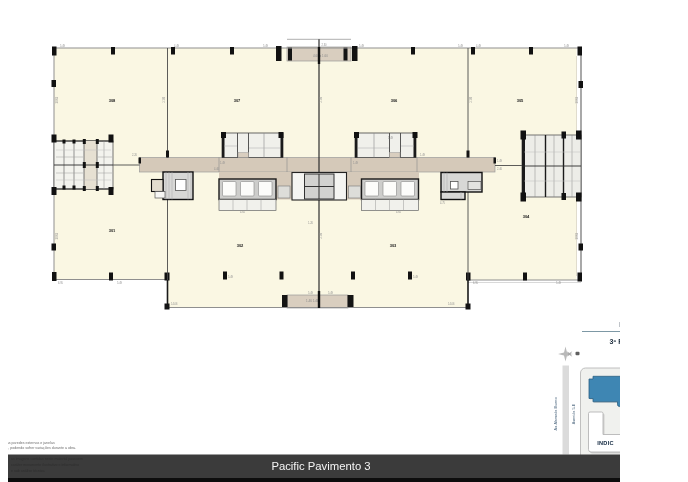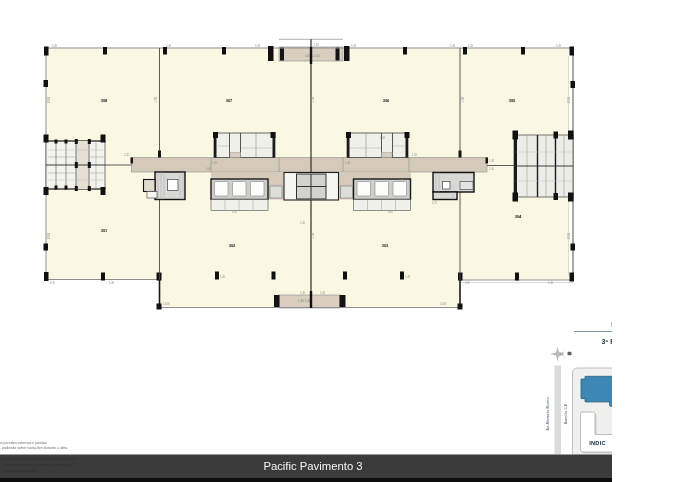--- a/index.html
+++ b/index.html
@@ -1,17 +1,17 @@
 <!DOCTYPE html>
 <html><head>
 <meta charset="utf-8">
 <style>
 html,body{margin:0;padding:0;background:#fff;}
 *{font-family:"Liberation Sans",sans-serif;}
-#page{position:relative;width:612px;height:482px;background:#fff;overflow:hidden;}
+#page{position:relative;width:612px;height:482px;background:#fff;overflow:hidden;padding-left:8px;}
 #page svg{filter:blur(0.28px);}
 </style>
 </head>
 <body>
 <div id="page">
 <svg width="688" height="482" viewBox="0 0 688 482">
 
 <g>
         <rect x="0" y="0" width="688" height="482" fill="#ffffff"></rect>
       </g>

